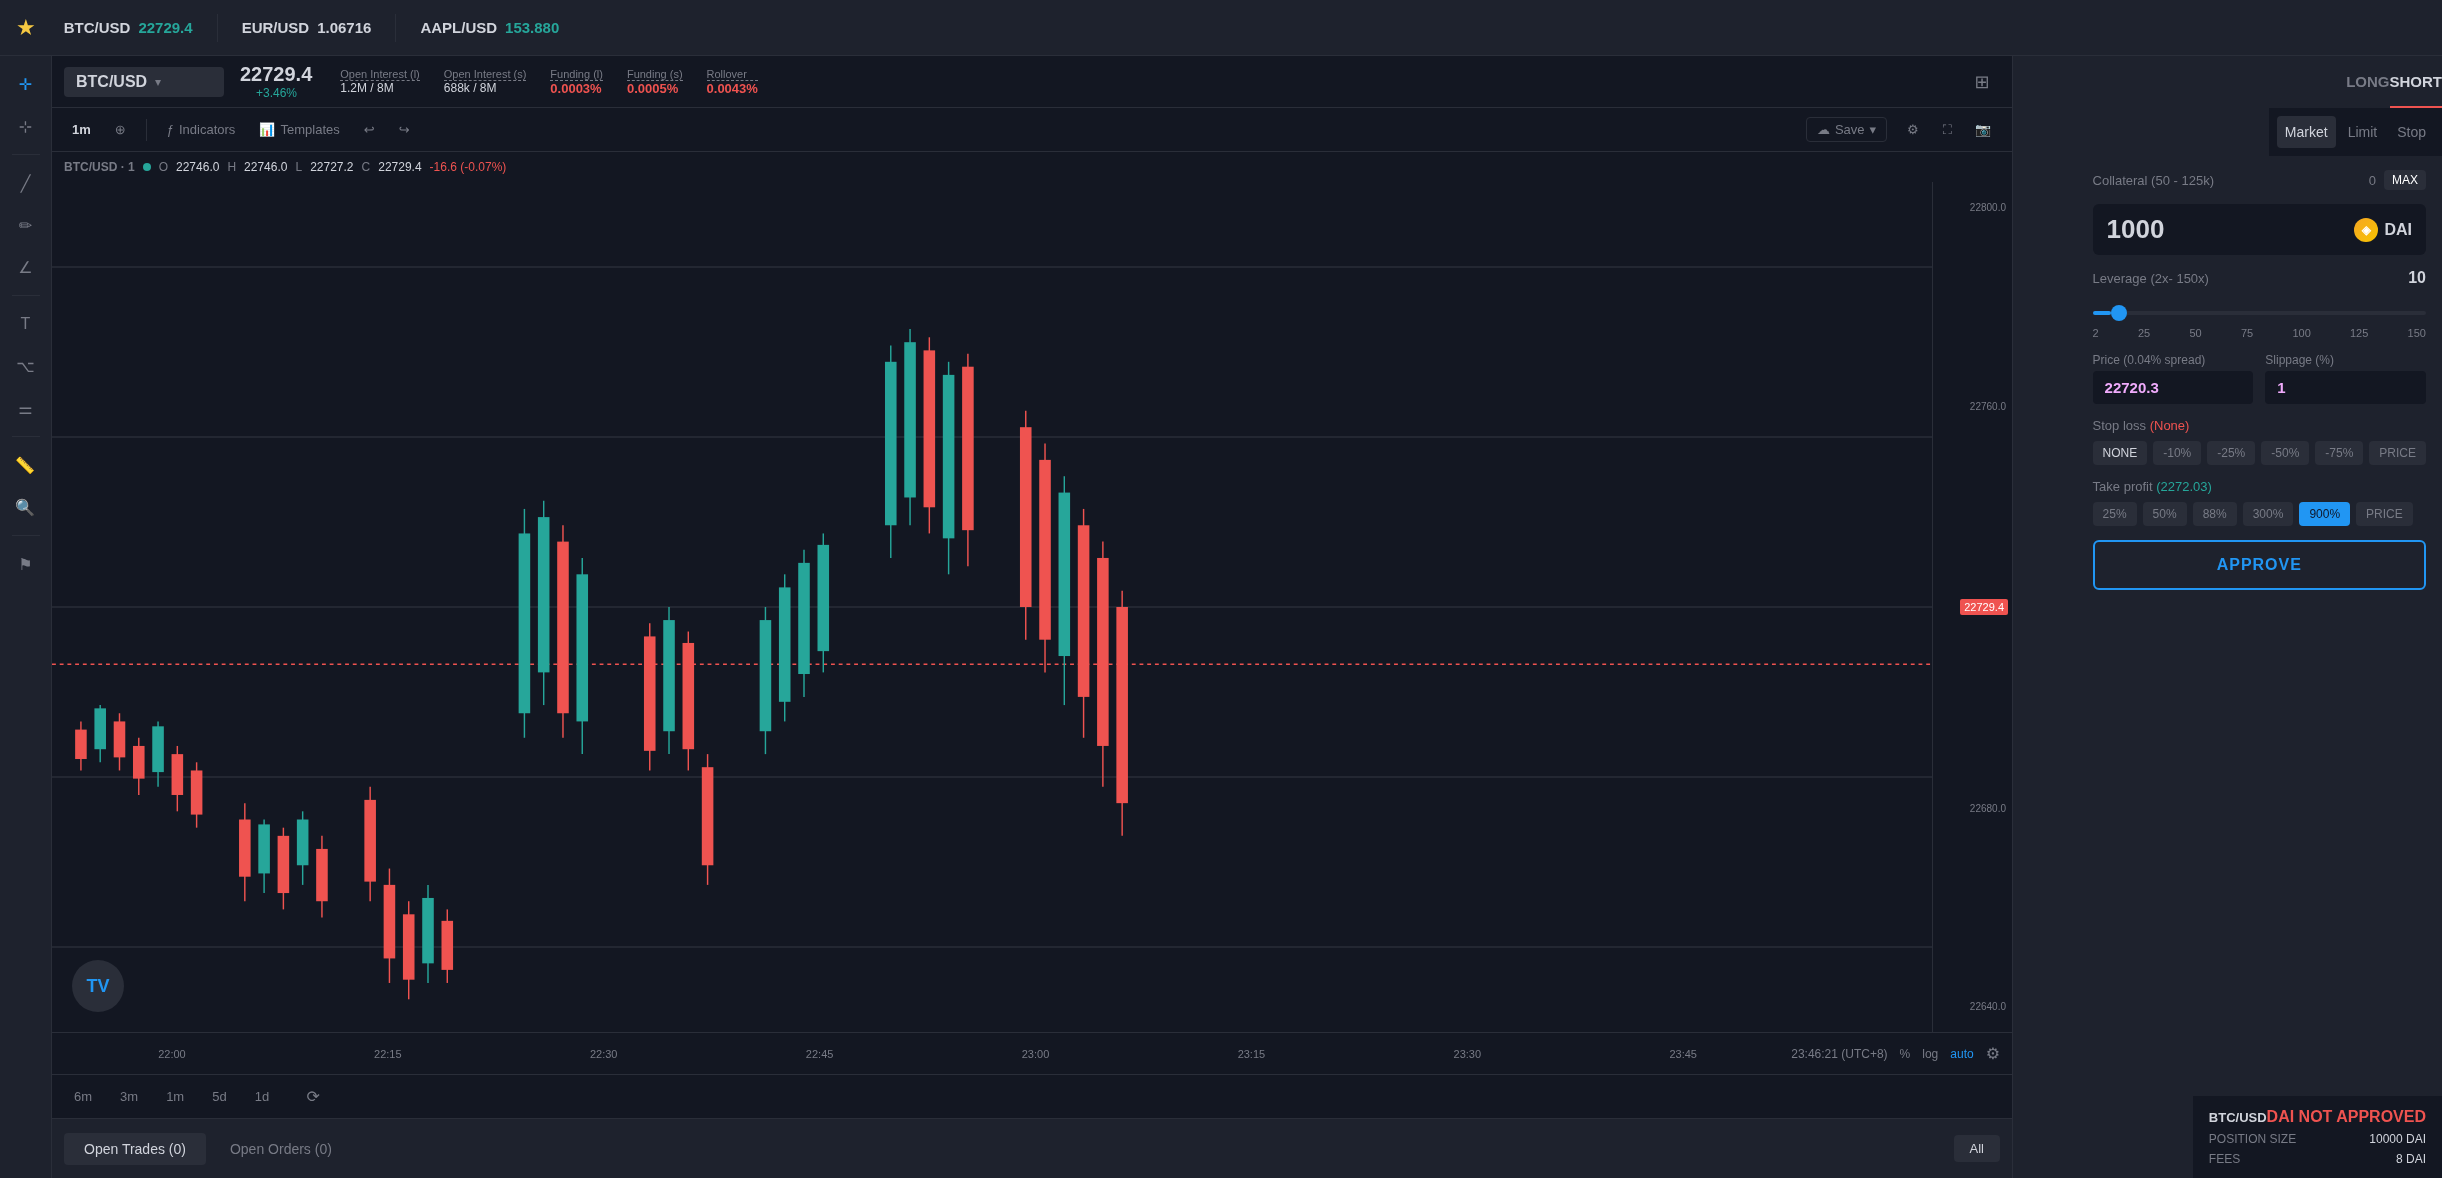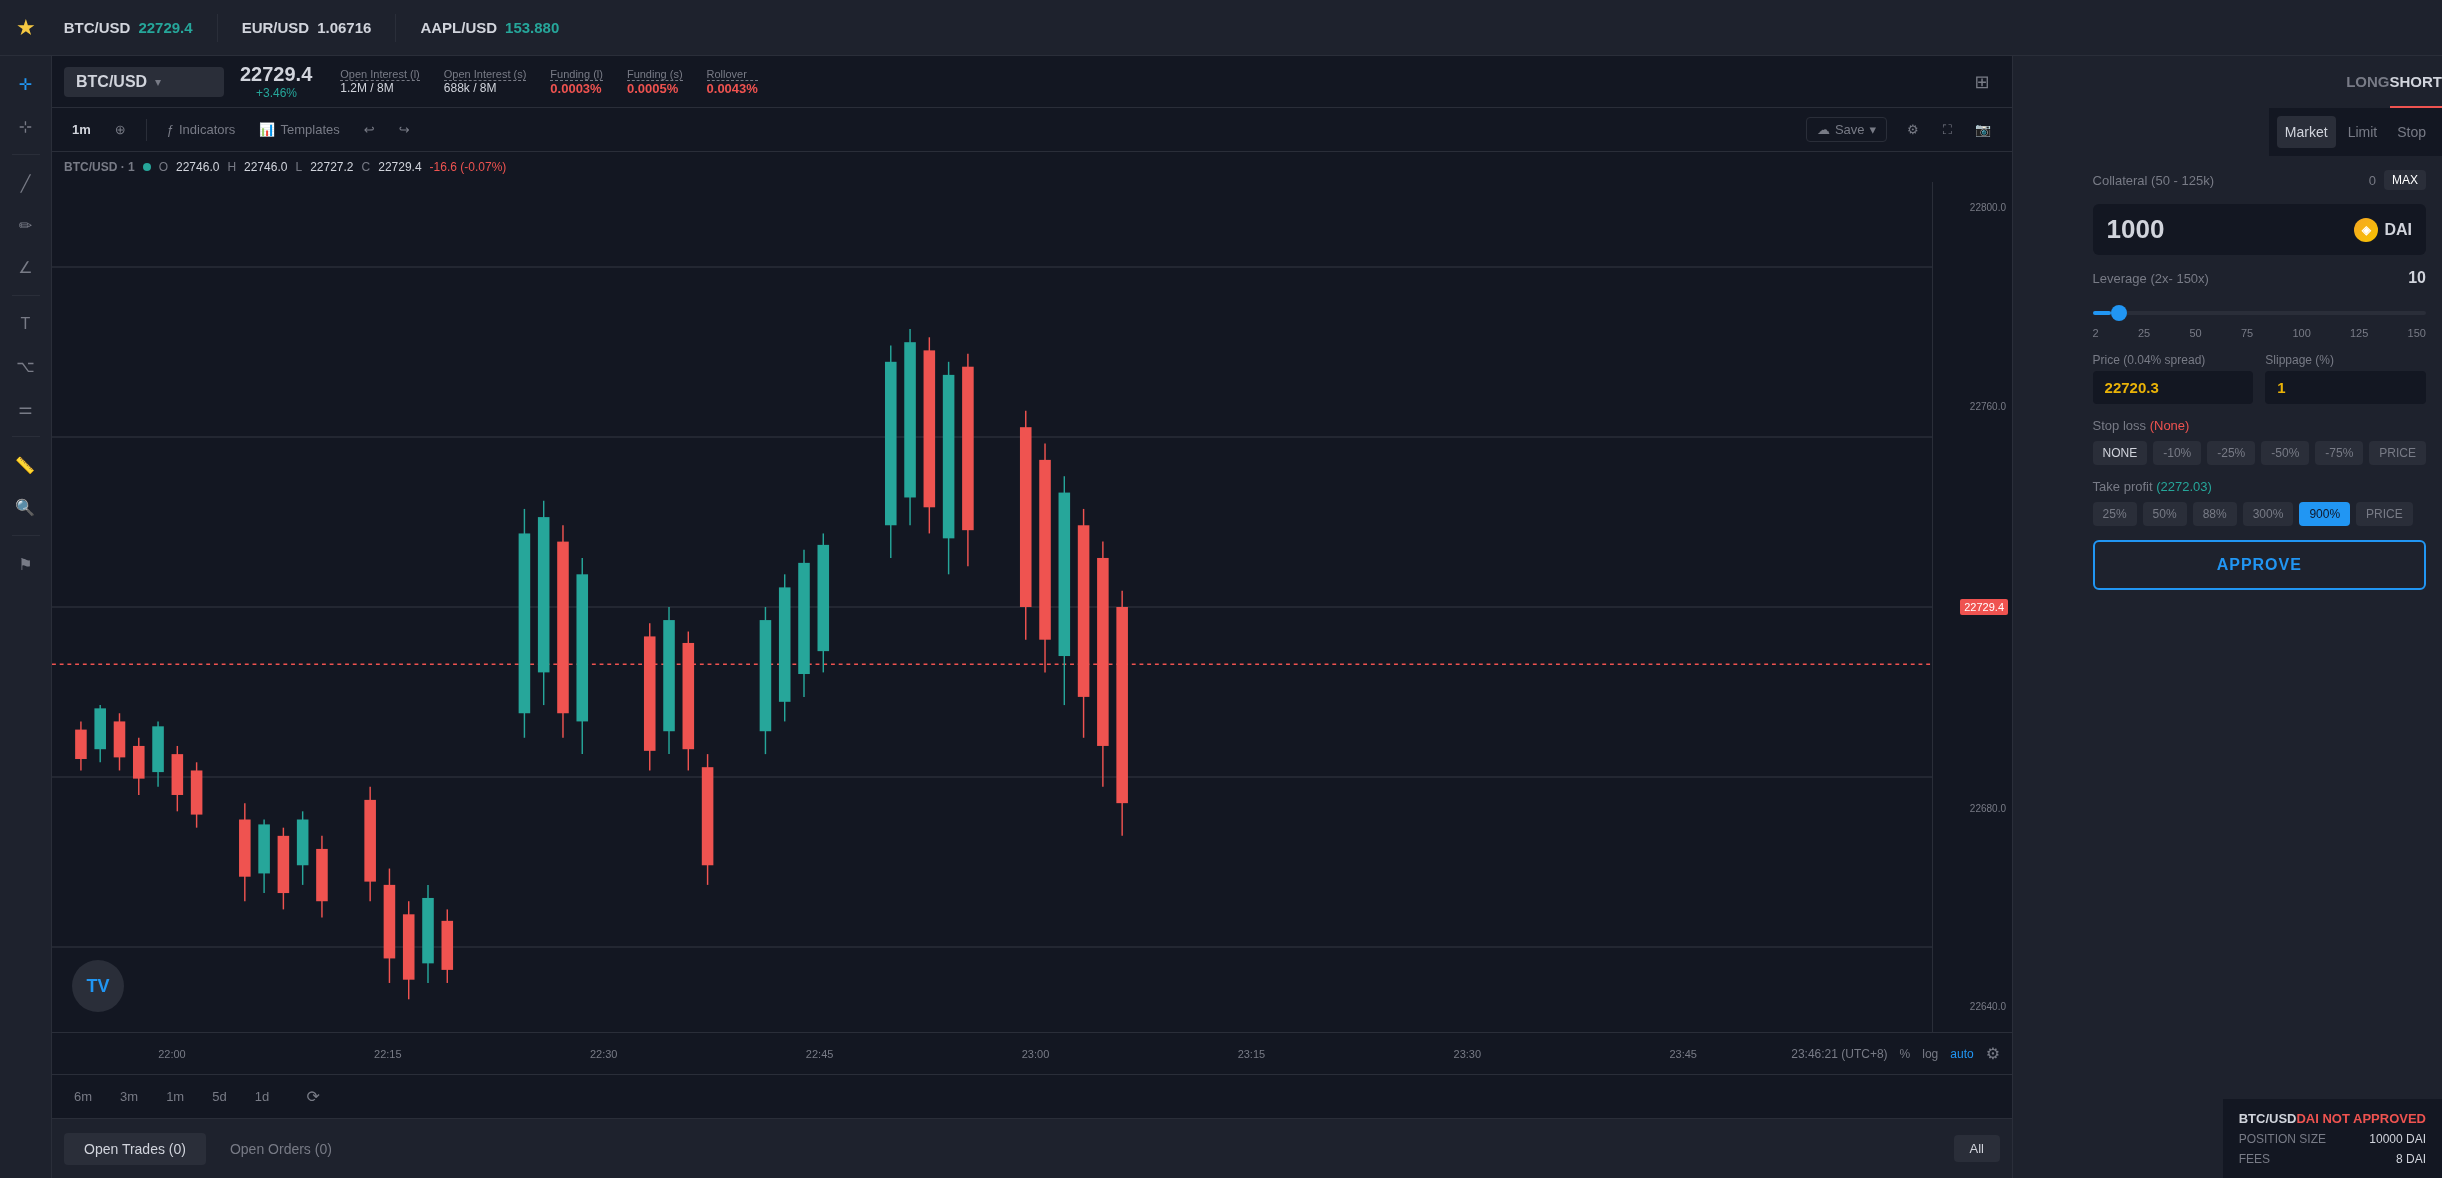--- a/index.html
+++ b/index.html
@@ -386,21 +386,21 @@
       display: flex;
       gap: 12px;
     }
     .price-col { flex: 1; }
     .price-field-label { color: #787b86; font-size: 12px; margin-bottom: 4px; }
     .price-input-box {
       background: #131722;
       border-radius: 4px;
       padding: 8px 12px;
       font-size: 15px;
-      color: #eab308;
+      color: #f0abfc;
       font-weight: 600;
     }
 
     
     .sl-tp-section { display: flex; flex-direction: column; gap: 8px; }
     .sl-label { color: #787b86; font-size: 13px; }
     .sl-label span { color: #ef5350; }
     .tp-label span { color: #26a69a; }
     .preset-btns { display: flex; gap: 6px; }
     .preset-btn {
@@ -433,21 +433,21 @@
       background: #131722;
       padding: 12px 16px;
       display: flex;
       flex-direction: column;
       gap: 6px;
     }
     .pos-row { display: flex; justify-content: space-between; align-items: center; }
     .pos-label { color: #787b86; font-size: 12px; }
     .pos-val { color: #d1d4dc; font-size: 12px; }
     .pos-symbol { color: #d1d4dc; font-size: 13px; font-weight: 600; }
-    .pos-warning { color: #ef5350; font-size: 13px; font-weight: 600; }
+    .pos-warning { color: #ef5350; font-size: 16px; font-weight: 600; }
 
     .tradingview-logo {
       width: 52px; height: 52px;
       background: #2a2e39;
       border-radius: 50%;
       display: flex; align-items: center; justify-content: center;
       font-size: 18px; font-weight: 900; color: #2196f3;
       position: absolute;
       bottom: 20px; left: 20px;
     }

